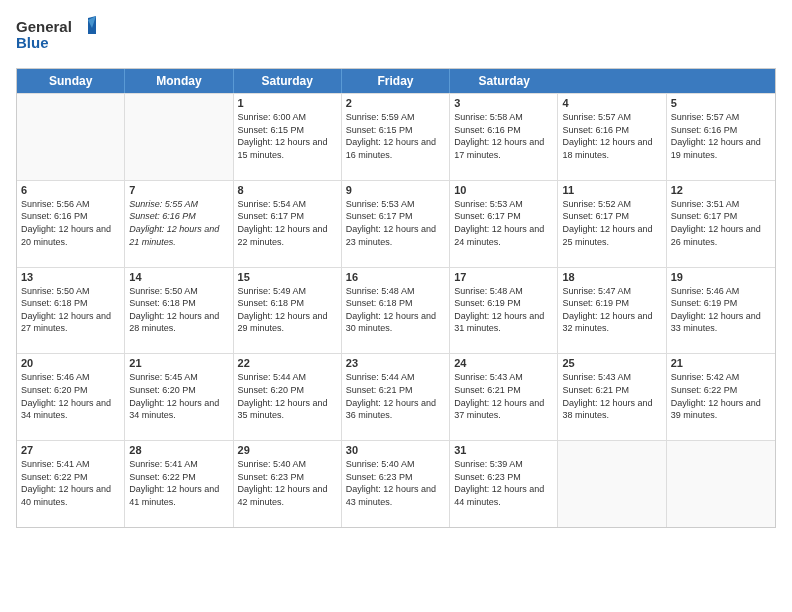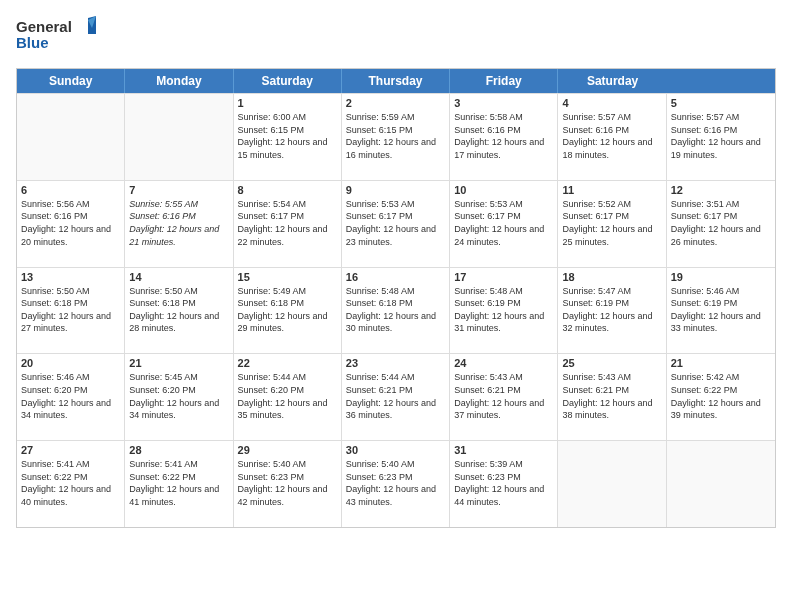--- a/index.html
+++ b/index.html
@@ -110,21 +110,20 @@
       <div class="month-title"></div>
       <div class="subtitle"></div>
     </div>
   </div>
 
   <div class="calendar">
     <div class="cal-header">
     <div class="cal-header-cell">Sunday</div>
         <div class="cal-header-cell">Monday</div>
         <div class="cal-header-cell">Saturday</div>
-        <div class="cal-header-cell">Thursday</div>
         <div class="cal-header-cell">Friday</div>
         <div class="cal-header-cell">Saturday</div>
       </div>
     <div class="cal-body">
     <div class="cal-row">
           <div class="cal-cell empty"></div>
           <div class="cal-cell empty"></div>
           <div class="cal-cell">
             <div class="day-num">1</div>
             <div class="day-info" style="white-space: pre-line;">Sunrise: 6:00 AM

